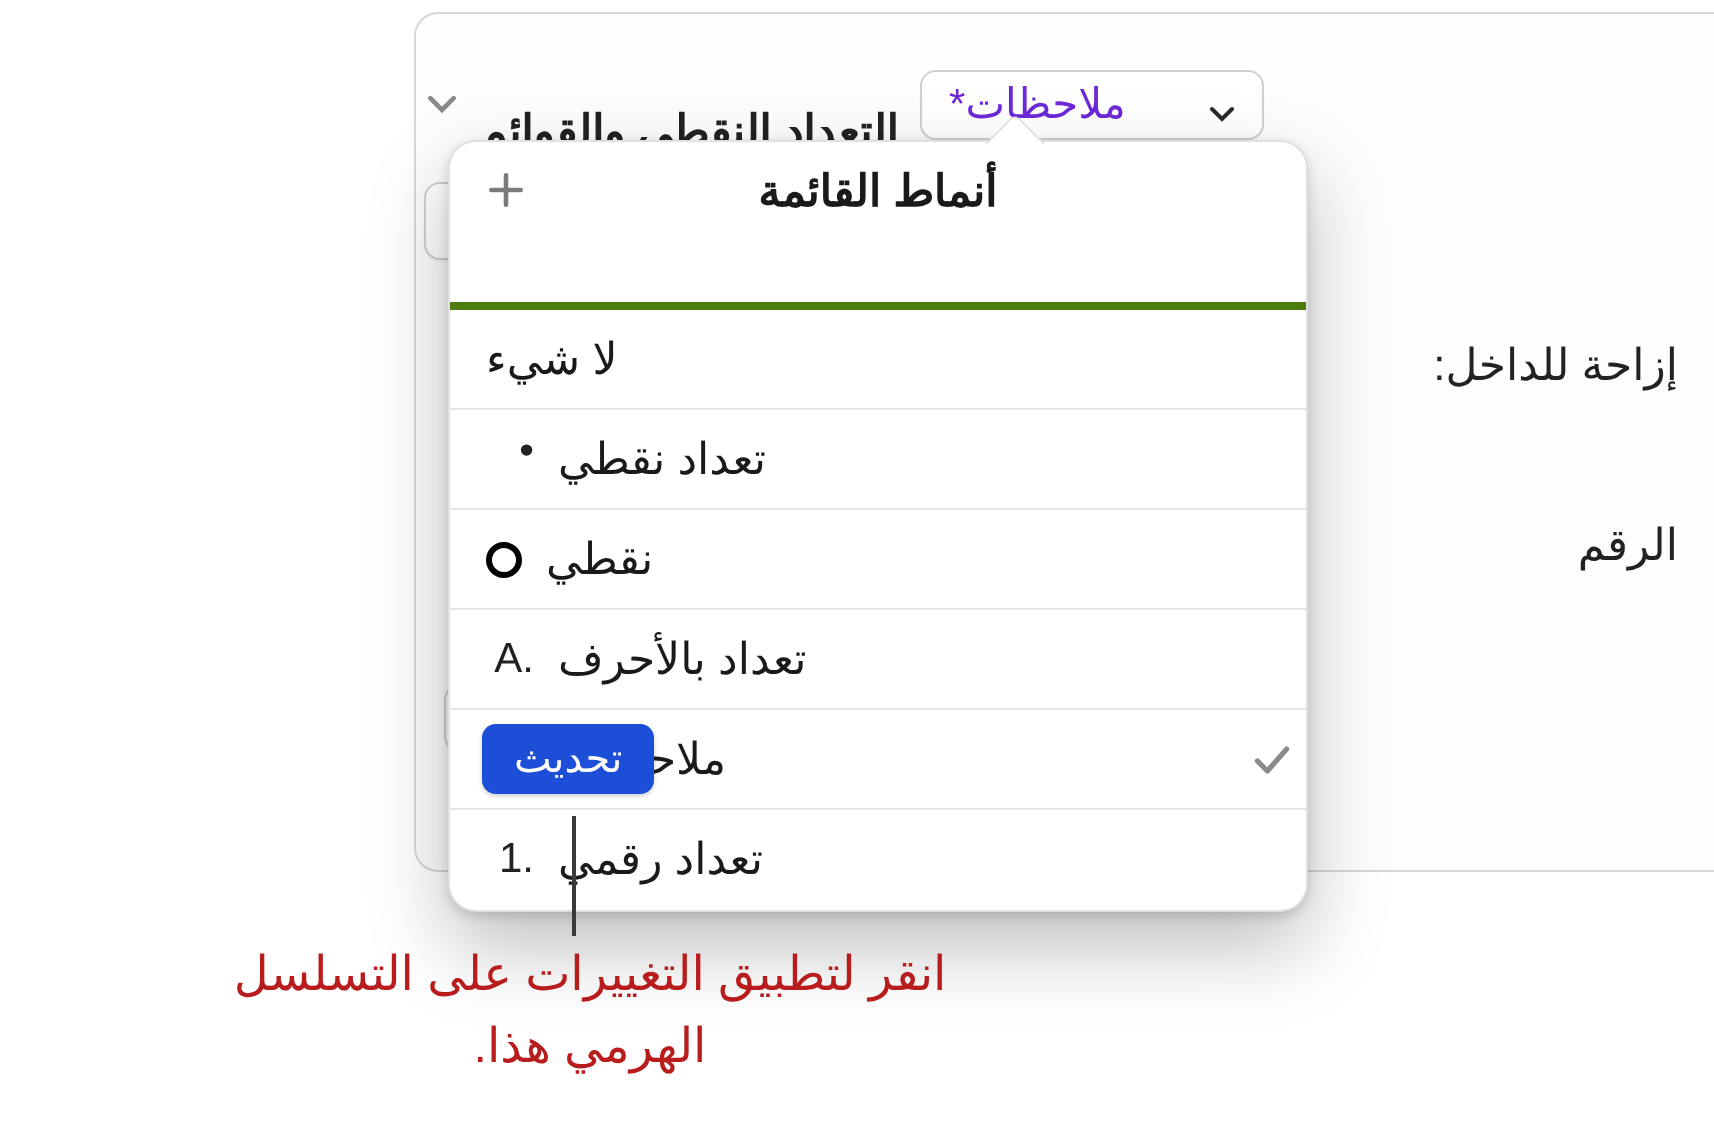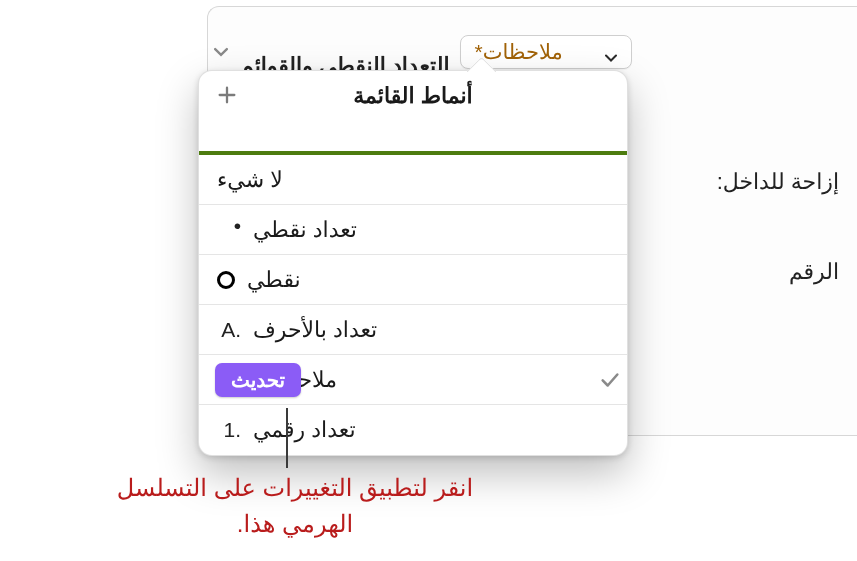--- a/index.html
+++ b/index.html
@@ -29,21 +29,21 @@
   .style-dropdown {
     display: inline-flex;
     align-items: center;
     gap: 40px;
     border: 1px solid #cfcfcf;
     border-radius: 8px;
     background: #fff;
     padding: 4px 14px;
     box-shadow: 0 1px 1px rgba(0,0,0,0.04);
     font-size: 21px;
-    color: #a16207;
+    color: #6d28d9;
   }
   .style-dropdown .chev {
     width: 14px; height: 14px; color: #2a2a2a;
   }
   .tab-btn {
     border: 1px solid #cfcfcf;
     border-radius: 8px;
     background: #fff;
     padding: 6px 20px;
     font-size: 21px;
@@ -59,21 +59,21 @@
   }
   .check {
     width: 28px; height: 28px; border:1px solid #b8b8b8; border-radius:6px; background:#fff;
     display:inline-block; margin-left:12px; vertical-align:middle;
   }
 
   
   .popover {
     position: absolute;
     top: 70px;
-    left: 198px;
+    left: 224px;
     width: 430px;
     background: #ffffff;
     border: 1px solid rgba(0,0,0,0.12);
     border-radius: 14px;
     box-shadow: 0 18px 40px rgba(0,0,0,0.25), 0 2px 6px rgba(0,0,0,0.15);
   }
   .popover::before {
     content: "";
     position: absolute;
     top: -10px;
@@ -135,27 +135,27 @@
     position: absolute;
     right: -4px;
     width: 42px;
     color: #8a8a8a;
     display: flex; align-items:center; justify-content:center;
   }
   .pop-item.selected { padding-right: 42px; }
   .update-btn {
     position: absolute;
     left: 16px;
-    background: #8b5cf6;
+    background: #1d4ed8;
     color: #fff;
     border: none;
     border-radius: 7px;
     padding: 5px 16px;
     font-size: 20px;
-    font-weight: 700;
+    font-weight: 400;
     box-shadow: 0 1px 2px rgba(0,0,0,0.2);
   }
 
   
   .callout-line {
     position: absolute;
     left: 286px;
     top: 408px;
     width: 2px;
     height: 60px;

